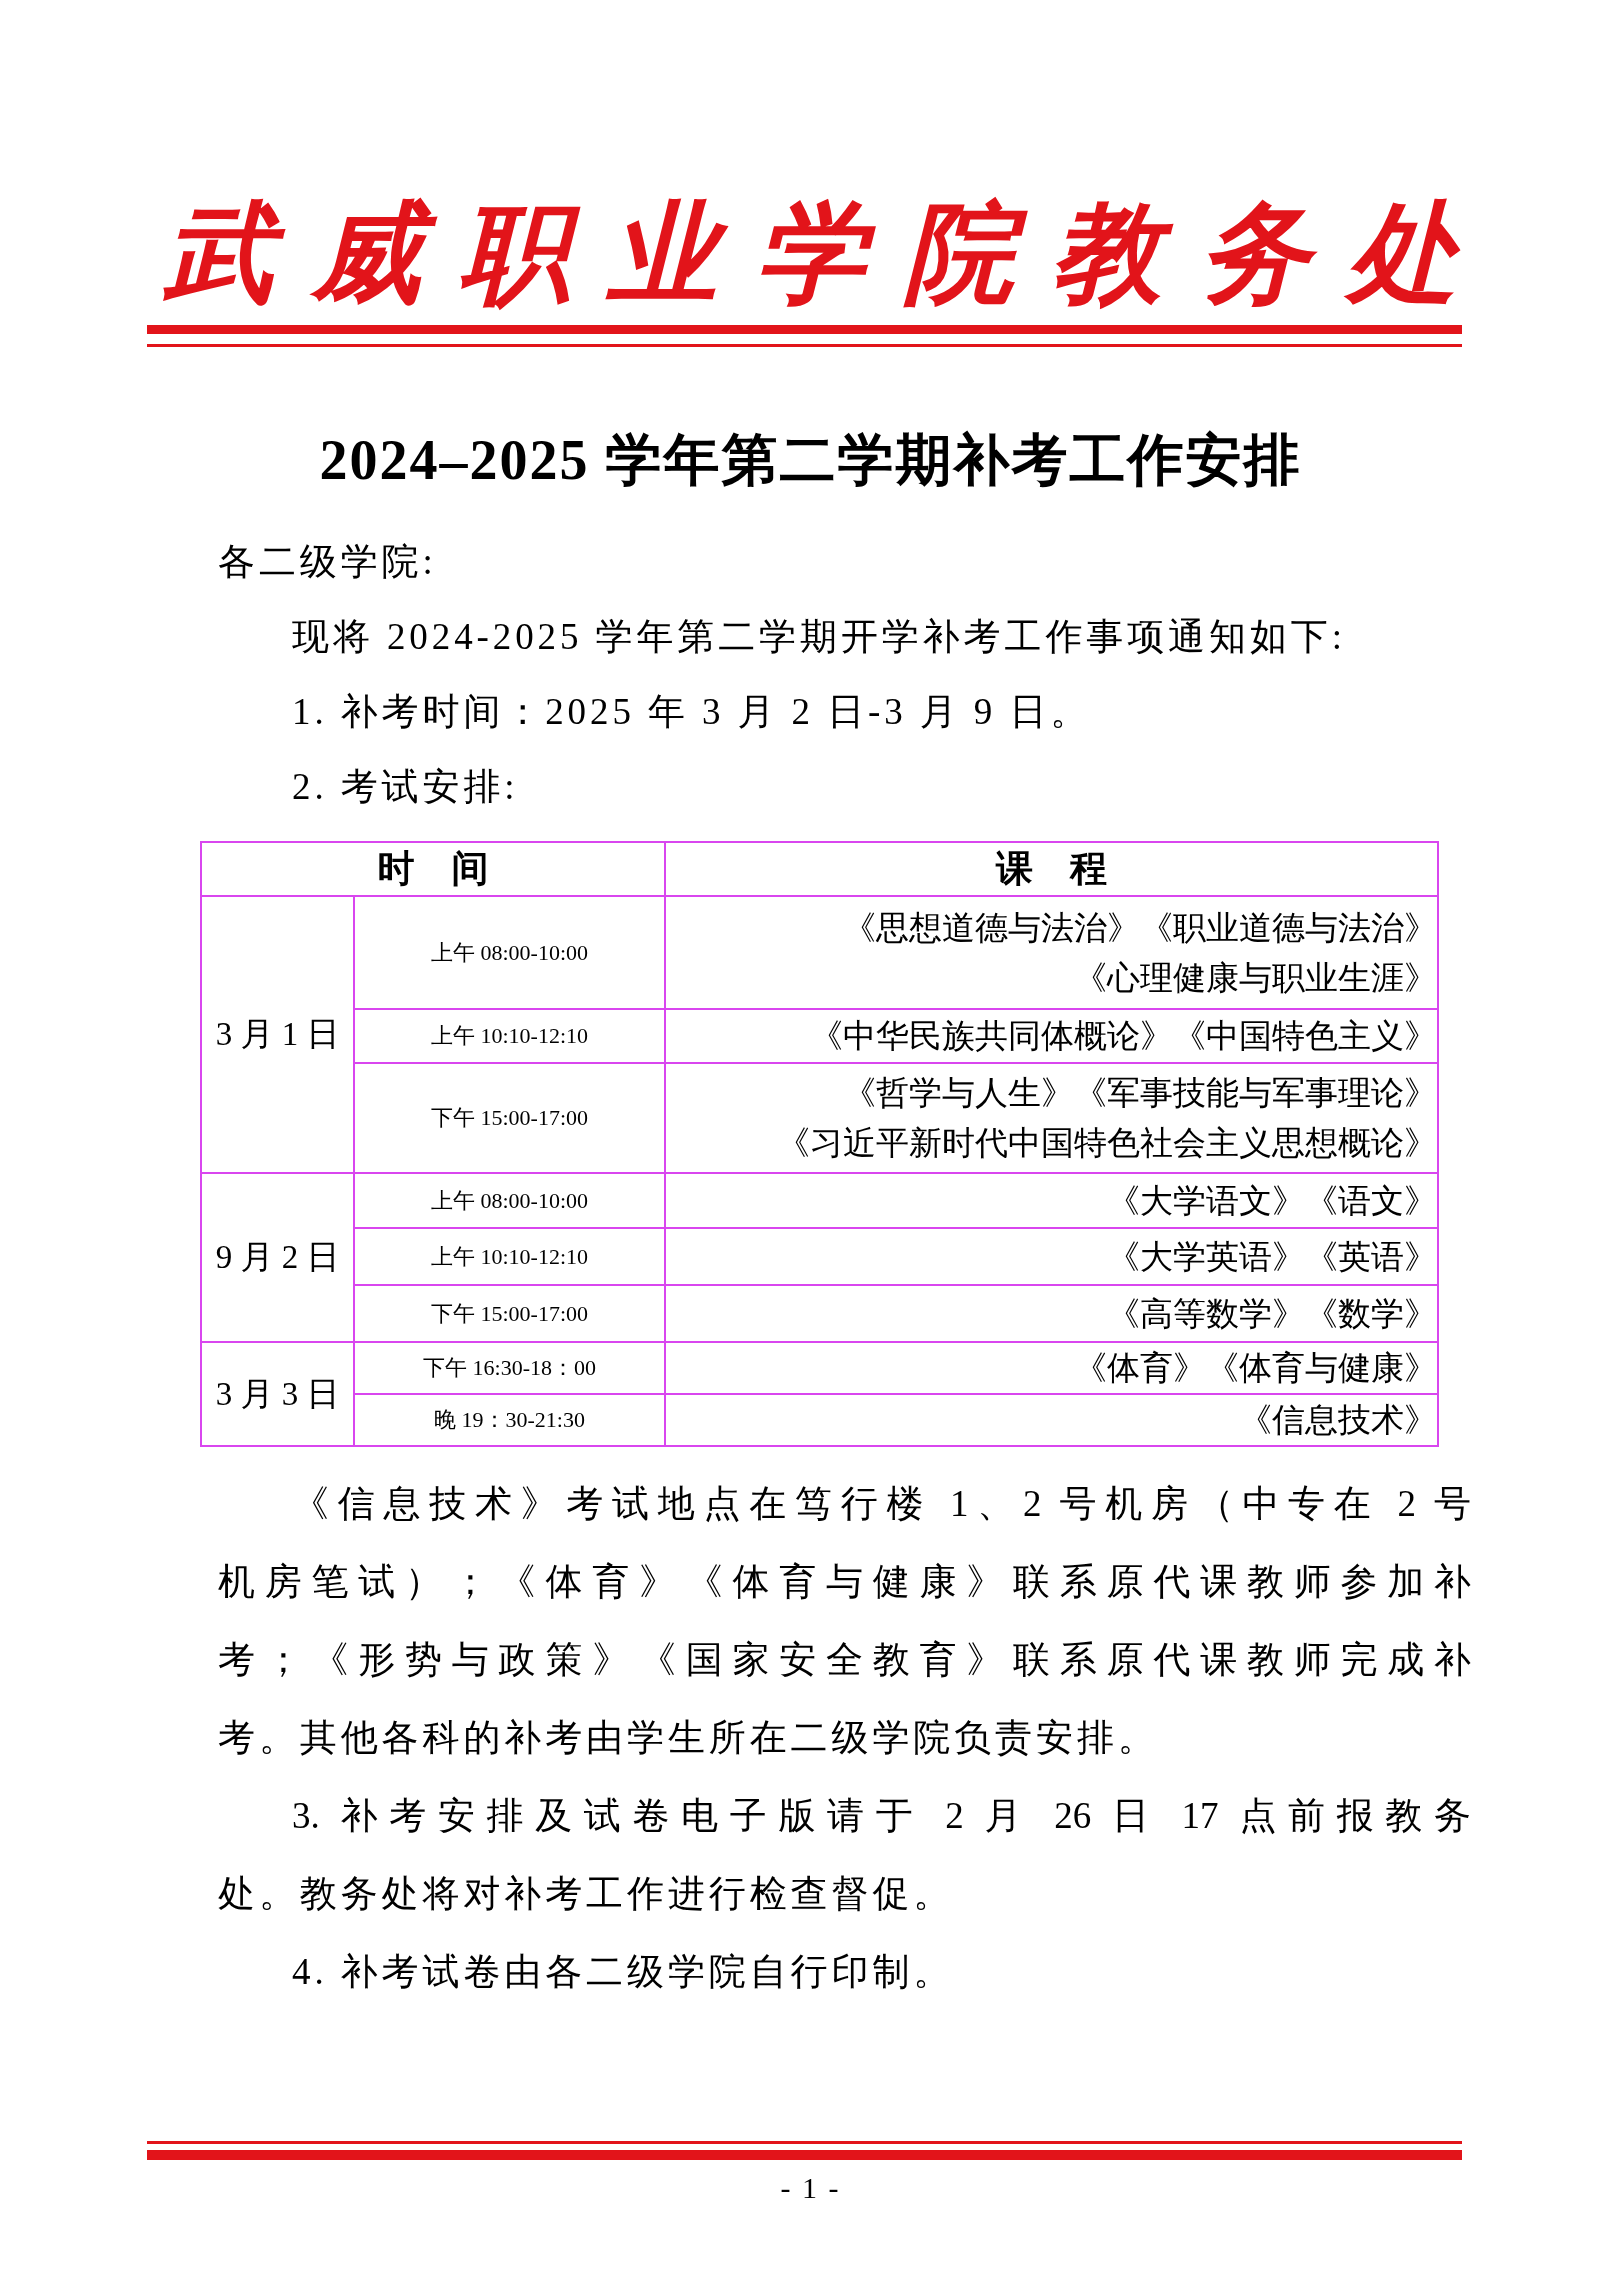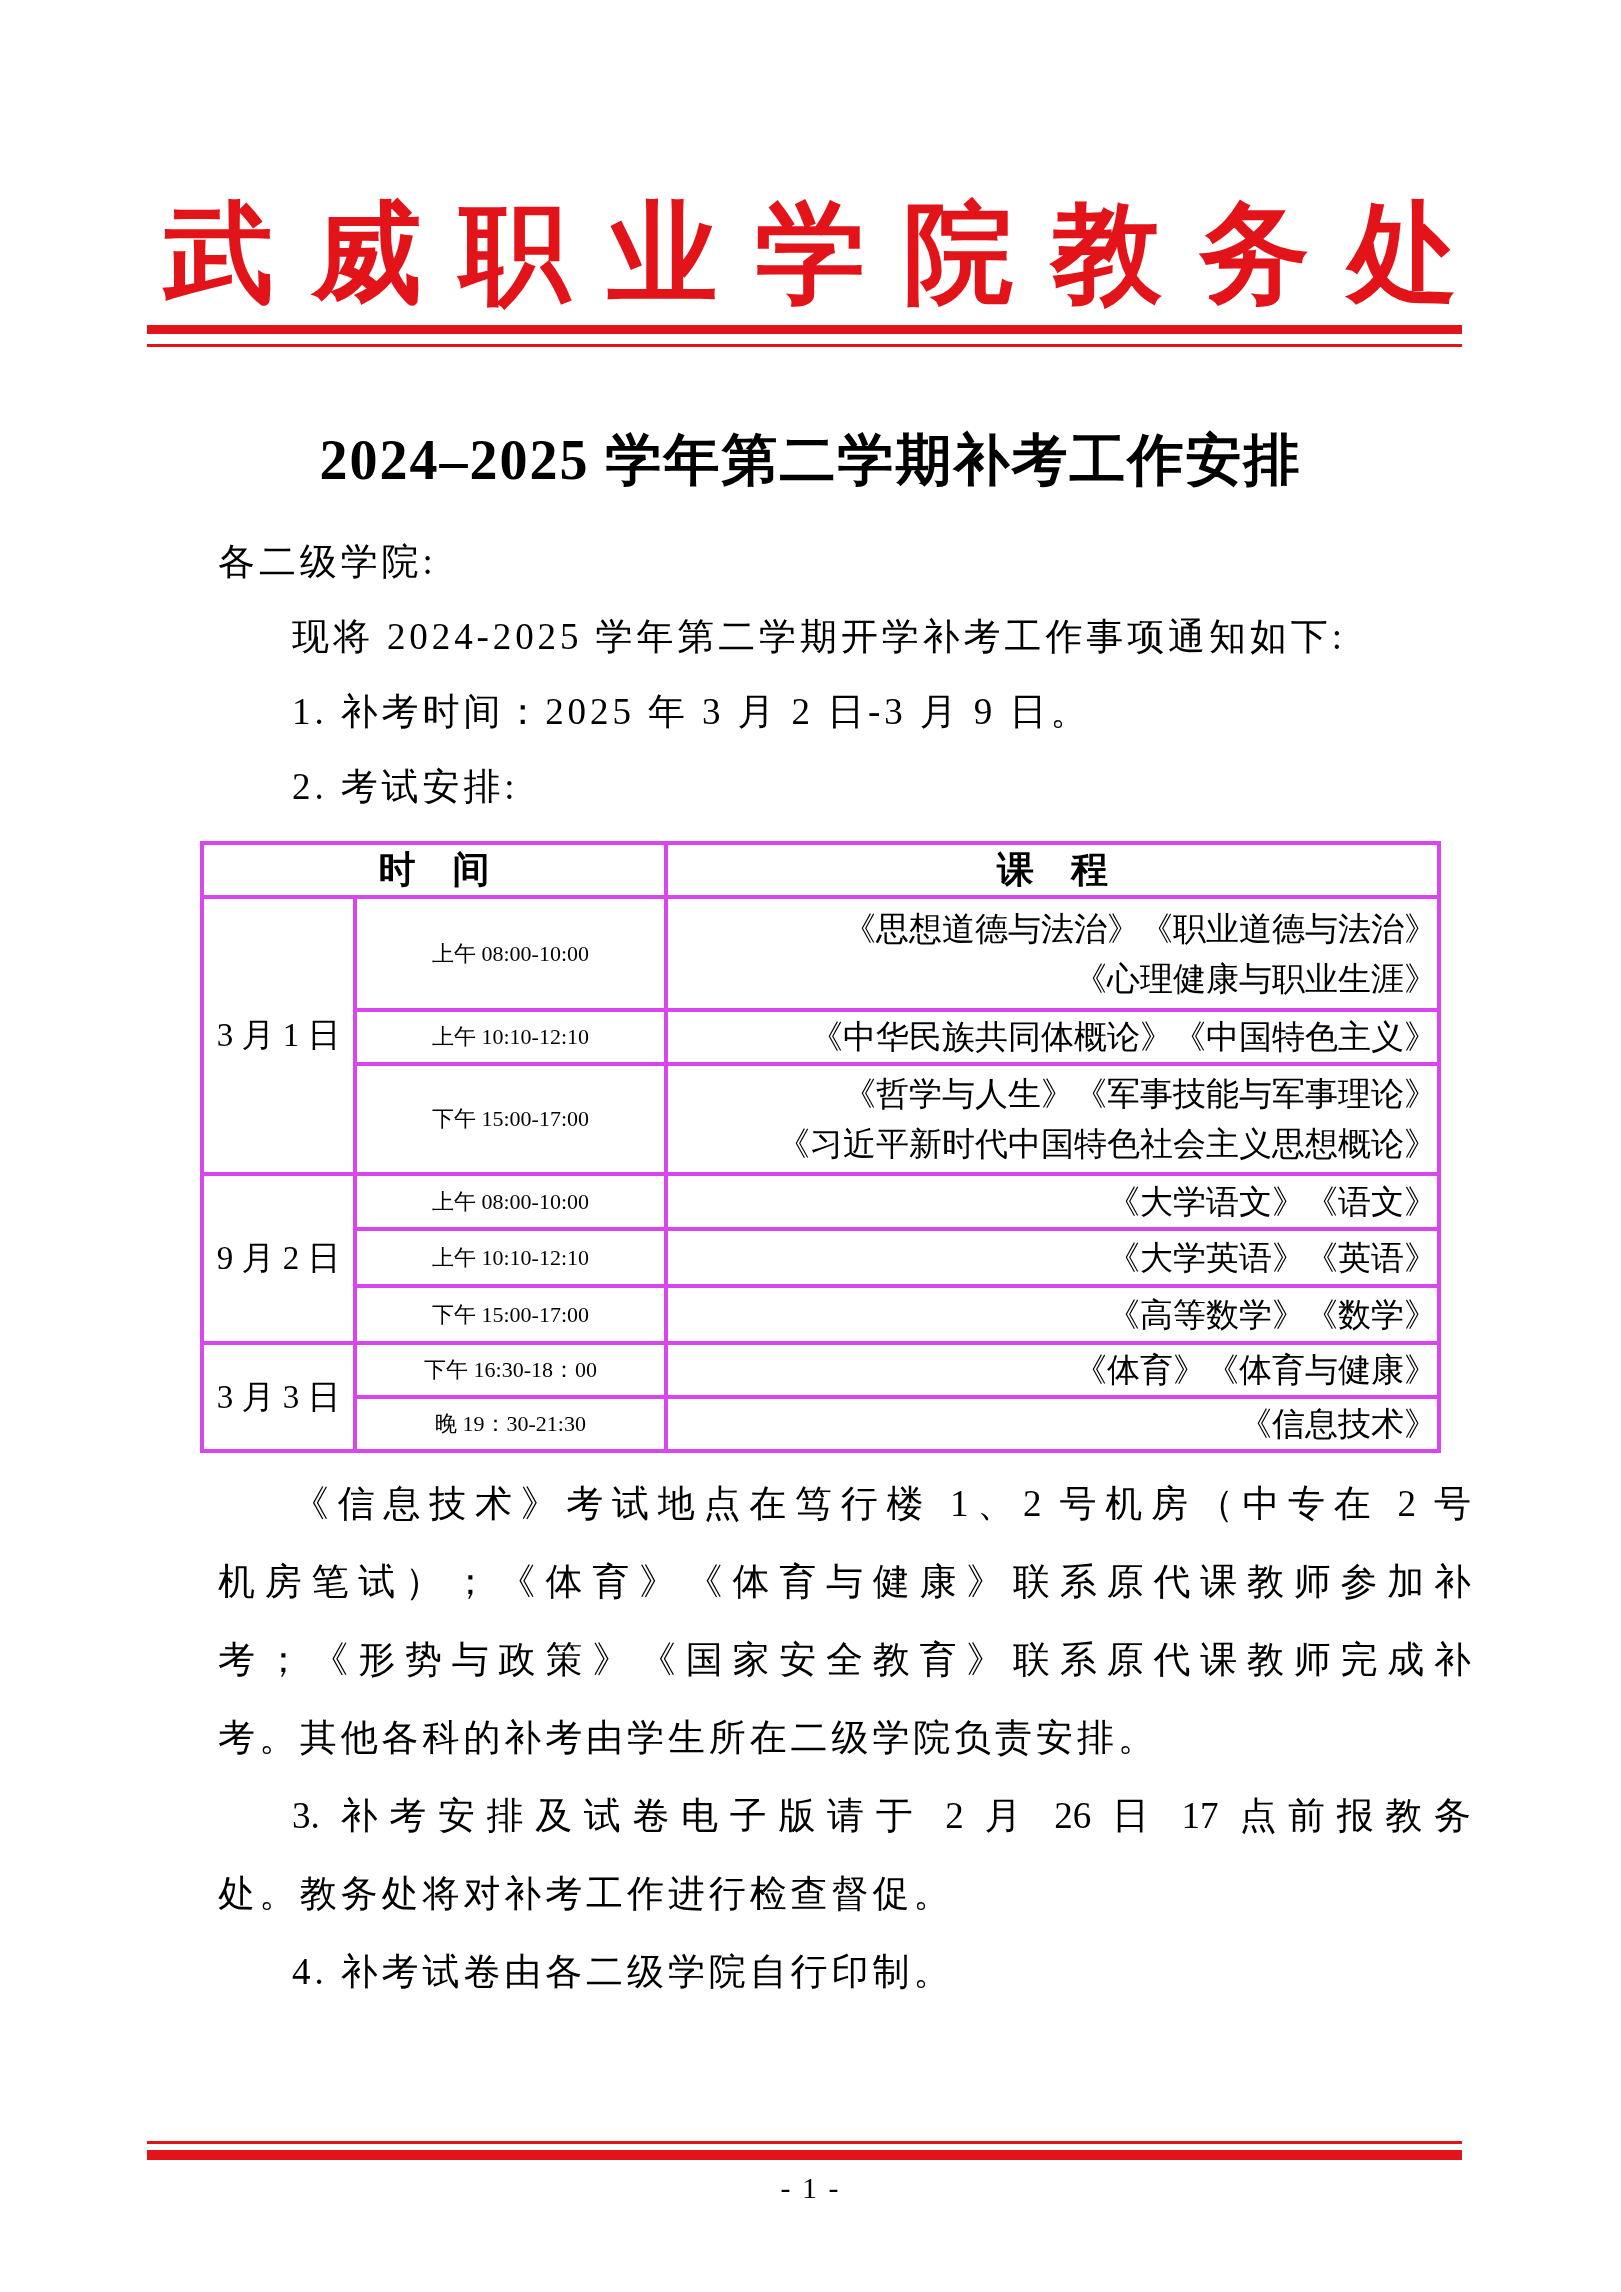--- a/index.html
+++ b/index.html
@@ -11,20 +11,21 @@
     color:#000000;
     overflow:hidden;
   }
   .masthead{
     position:absolute;top:191px;left:0;width:100%;
     text-align:center;
     font-size:110px;font-weight:bold;line-height:127px;
     letter-spacing:38px;padding-left:38px;box-sizing:border-box;
     color:var(--accent,#e2141a);
     white-space:nowrap;
+    font-style:italic;
   }
   .rule{position:absolute;left:147px;width:1315px;background:var(--accent,#e2141a);}
   .rule-header-thick{top:325px;height:8.8px;}
   .rule-header-thin{top:344px;height:2.9px;}
   .rule-footer-thin{top:2141px;height:2.9px;}
   .rule-footer-thick{top:2150px;height:9.8px;}
   .doc-title{
     position:absolute;top:404px;left:0;width:100%;
     text-align:center;font-size:56px;font-weight:bold;line-height:65px;
     letter-spacing:2px;white-space:nowrap;margin-top:24px;
@@ -34,21 +35,21 @@
     font-size:37px;line-height:75px;letter-spacing:3.9px;
   }
   .intro .line{white-space:nowrap;}
   .indent{text-indent:74px;}
   table.schedule{
     position:absolute;left:200px;top:841px;
     width:1237px;table-layout:fixed;
     border-collapse:collapse;border:2.9px solid #000;
   }
   table.schedule th,table.schedule td{
-    border:4px solid #d946ef;padding:0;overflow:hidden;margin-top:24px;
+    border:2px solid #d946ef;padding:0;overflow:hidden;margin-top:24px;
   }
   table.schedule th{
     font-size:37px;font-weight:bold;text-align:center;
   }
   .date-cell{text-align:center;font-size:33px;}
   .time-cell{text-align:center;font-size:22px;white-space:nowrap;}
   .course-cell{
     text-align:right;padding-left:25.5px;font-size:33px;line-height:50px;
   }
   .notes{

